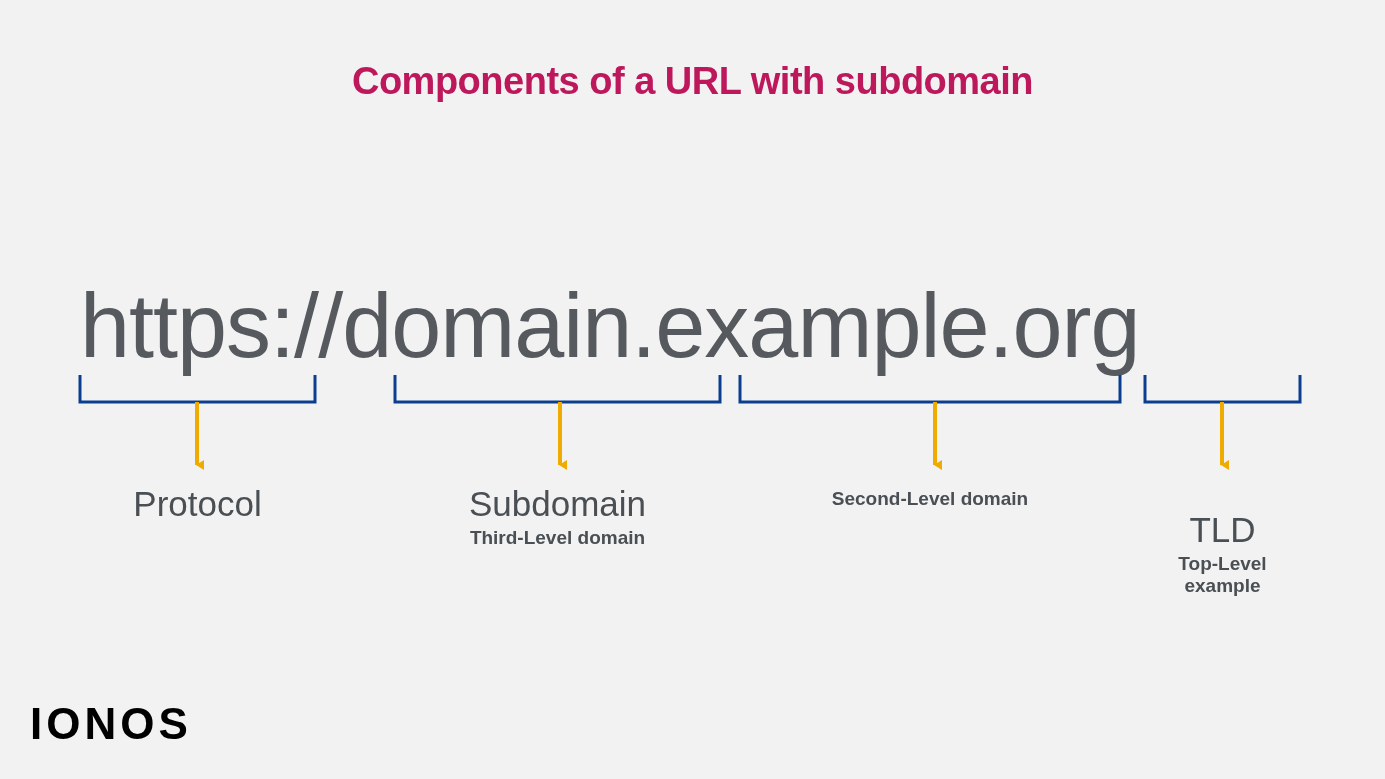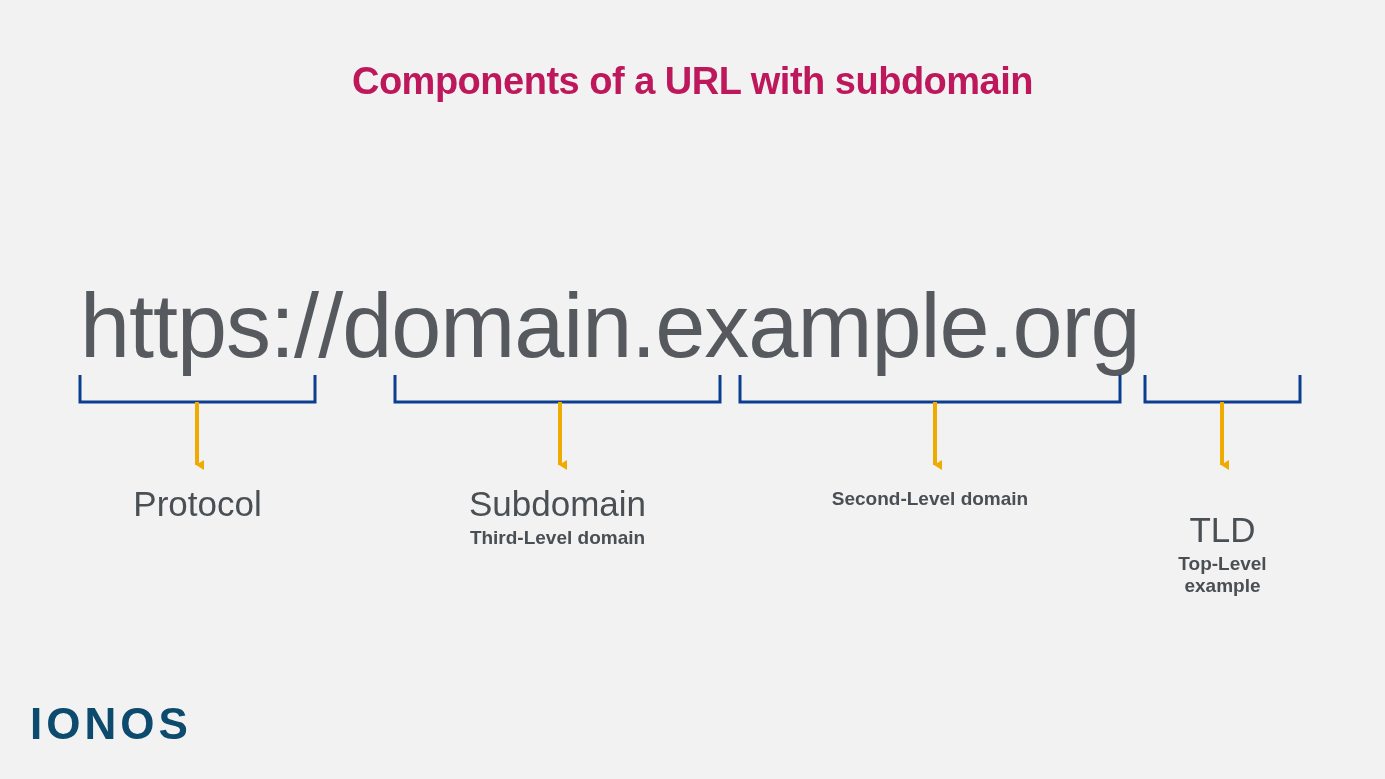--- a/index.html
+++ b/index.html
@@ -47,21 +47,21 @@
     font-weight: 700;
     margin-top: 3px;
     color: #4a4f54;
   }
   .logo {
     position: absolute;
     left: 30px;
     bottom: 30px;
     font-size: 44px;
     font-weight: 600;
-    color: #0c4a6e;
+    color: #000000;
     letter-spacing: 4px;
     font-family: Arial, sans-serif;
   }
   svg.overlay {
     position: absolute;
     top: 0; left: 0;
     width: 1385px; height: 779px;
     pointer-events: none;
   }
 </style>

